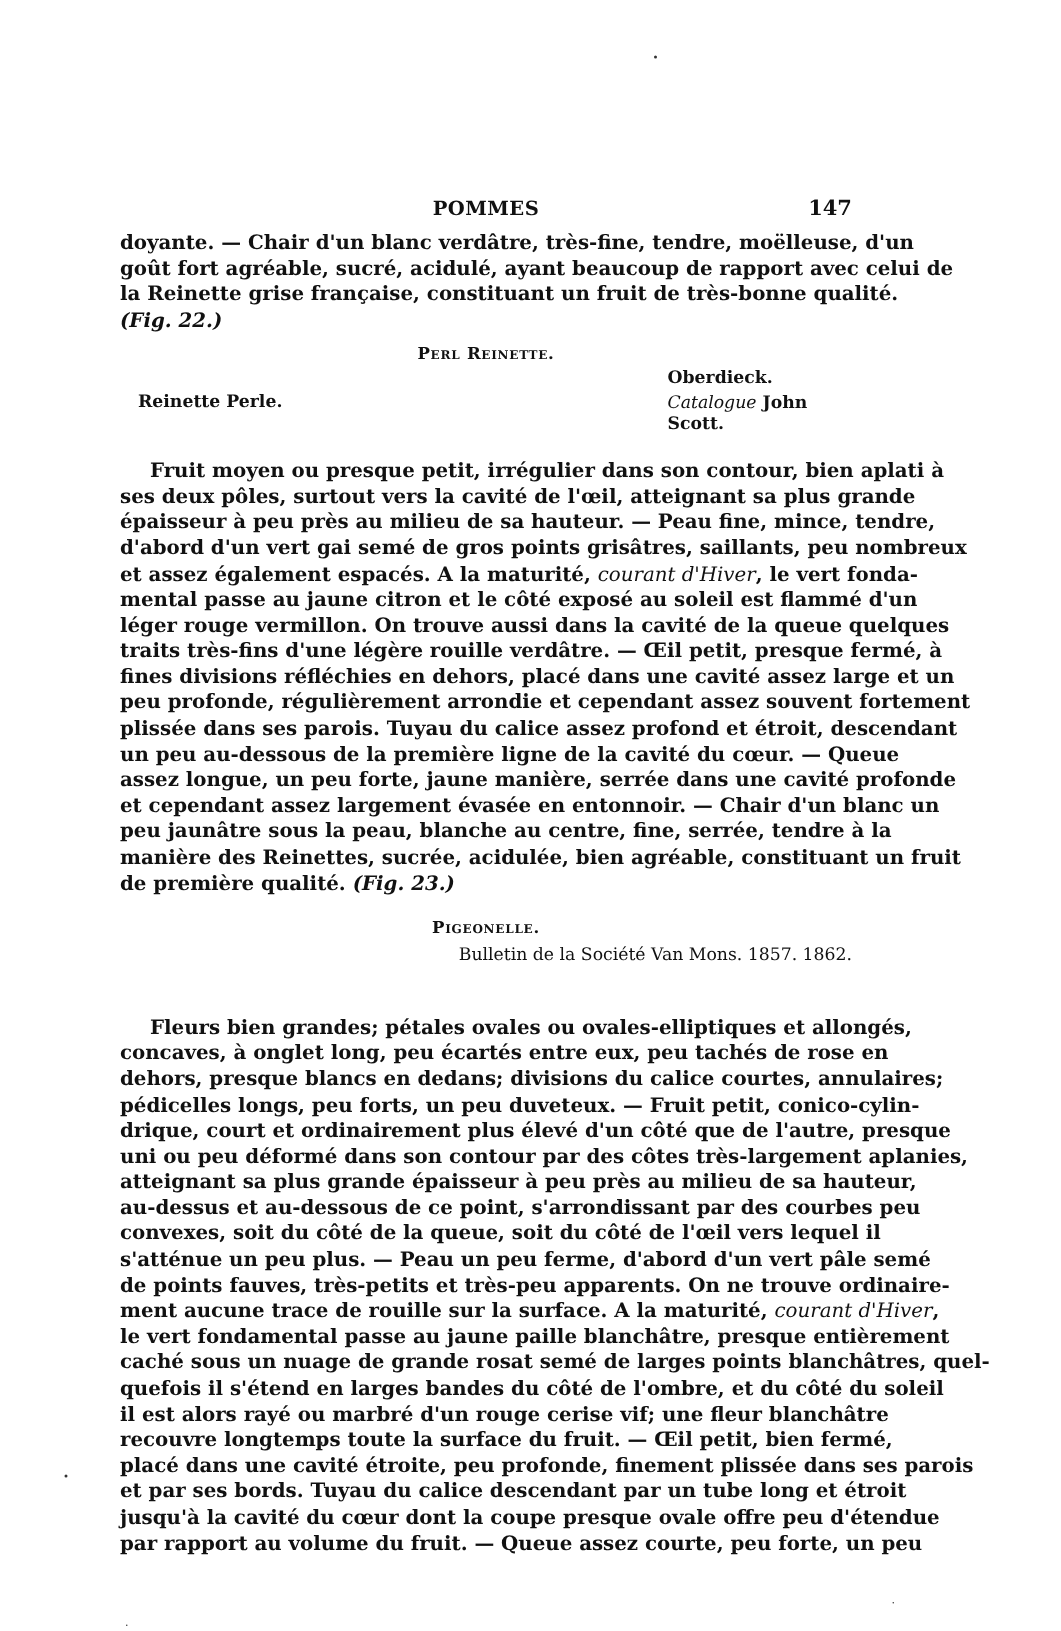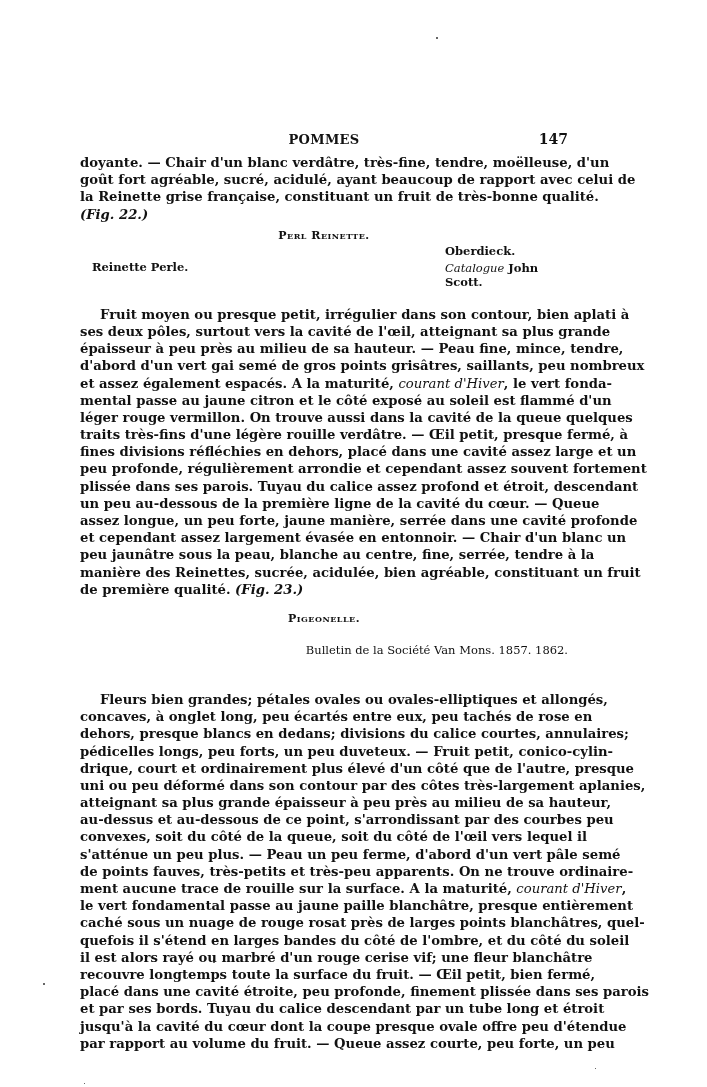--- a/index.html
+++ b/index.html
@@ -102,21 +102,21 @@
     }
     .authority-2 .it {
       font-weight: normal;
       margin-top: 20px;
     }
     .ref-row {
       text-align: right;
       font-size: 11.5px;
       font-weight: normal;
       height: 20px;
-      margin-top: 18px;
+      margin-top: 4px;
     }
     .spacer-small { height: 8px; }
     .speck {
       position: absolute;
       width: 2px;
       height: 2px;
       background: #333;
       border-radius: 50%;
     }
   </style>
@@ -177,21 +177,21 @@
       <span class="line">pédicelles longs, peu forts, un peu duveteux. — Fruit petit, conico-cylin-</span>
       <span class="line">drique, court et ordinairement plus élevé d'un côté que de l'autre, presque</span>
       <span class="line">uni ou peu déformé dans son contour par des côtes très-largement aplanies,</span>
       <span class="line">atteignant sa plus grande épaisseur à peu près au milieu de sa hauteur,</span>
       <span class="line">au-dessus et au-dessous de ce point, s'arrondissant par des courbes peu</span>
       <span class="line">convexes, soit du côté de la queue, soit du côté de l'œil vers lequel il</span>
       <span class="line">s'atténue un peu plus. — Peau un peu ferme, d'abord d'un vert pâle semé</span>
       <span class="line">de points fauves, très-petits et très-peu apparents. On ne trouve ordinaire-</span>
       <span class="line">ment aucune trace de rouille sur la surface. A la maturité, <span class="it">courant d'Hiver</span>,</span>
       <span class="line">le vert fondamental passe au jaune paille blanchâtre, presque entièrement</span>
-      <span class="line">caché sous un nuage de rouge rosat près de larges points blanchâtres, quel-</span>
+      <span class="line">caché sous un nuage de grande rosat semé de larges points blanchâtres, quel-</span>
       <span class="line">quefois il s'étend en larges bandes du côté de l'ombre, et du côté du soleil</span>
       <span class="line">il est alors rayé ou marbré d'un rouge cerise vif; une fleur blanchâtre</span>
       <span class="line">recouvre longtemps toute la surface du fruit. — Œil petit, bien fermé,</span>
       <span class="line">placé dans une cavité étroite, peu profonde, finement plissée dans ses parois</span>
       <span class="line">et par ses bords. Tuyau du calice descendant par un tube long et étroit</span>
       <span class="line">jusqu'à la cavité du cœur dont la coupe presque ovale offre peu d'étendue</span>
       <span class="line">par rapport au volume du fruit. — Queue assez courte, peu forte, un peu</span>
     </div>
 </div>
 

